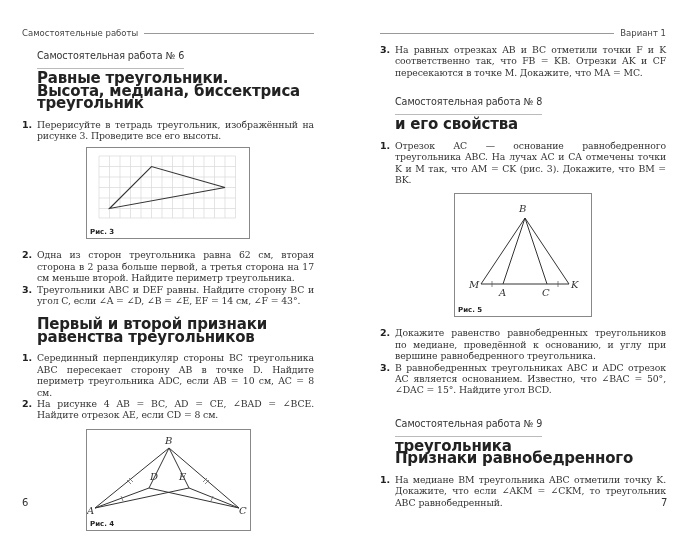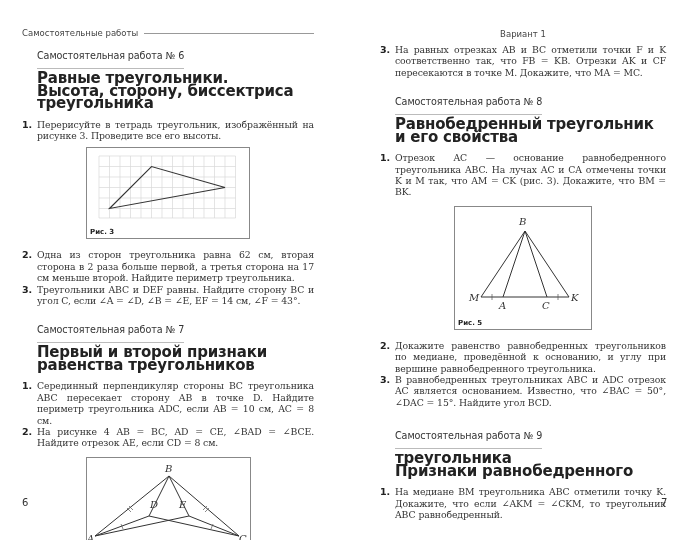--- a/index.html
+++ b/index.html
@@ -9,21 +9,21 @@
     }
     .page { position: absolute; top: 0; height: 540px; }
     .left { left: 0; width: 346px; }
     .right { left: 346px; width: 346px; }
 
     .runhead {
       position: absolute; top: 28px; font-family: "DejaVu Sans", "Liberation Sans", sans-serif;
       font-size: 8.5px; color: #444; display: flex; align-items: center;
     }
     .left .runhead { left: 22px; width: 292px; }
-    .right .runhead { left: 34px; width: 286px; flex-direction: column; }
+    .right .runhead { left: 34px; width: 286px; }
     .runhead .rule { flex: 1; border-top: 1px solid #999; height: 0; }
     .left .runhead .rule { margin-left: 6px; }
     .right .runhead .rule { margin-right: 6px; }
 
     .col { position: absolute; }
     .left .col { left: 22px; width: 292px; top: 44px; }
     .right .col { left: 34px; width: 286px; top: 44px; }
 
     .sec-title {
       font-family: "DejaVu Sans", "Liberation Sans", sans-serif; font-size: 9.6px; color: #333;
@@ -60,21 +60,21 @@
     <span>Самостоятельные работы</span>
     <span class="rule"></span>
   </div>
 
   <div class="col">
 
     <div>
       <div class="sec-title">Самостоятельная работа № 6</div>
       <div class="sec-sub">
         <div>Равные треугольники.</div>
-        <div>Высота, сторону, биссектриса треугольника</div>
+        <div>Высота, медиана, биссектриса треугольник</div>
       </div>
       <div class="task">
         <span class="num">1.</span>
         <span>Перерисуйте в тетрадь треугольник, изображённый на рисунке 3. Проведите все его высоты.</span>
       </div>
       <div class="fig" style="width:162px;height:90px;margin-top:6px;margin-left:64px;">
         <svg width="162" height="90">
           <g stroke="#d8d8d8" stroke-width="0.7">
             <line x1="12" y1="8" x2="12" y2="70"></line>
               <line x1="22.5" y1="8" x2="22.5" y2="70"></line>
@@ -109,21 +109,20 @@
       </div>
       <div class="task">
         <span class="num">3.</span>
         <span>Треугольники ABC и DEF равны. Найдите сторону BC и угол C, если ∠A = ∠D, ∠B = ∠E, EF = 14 см, ∠F = 43°.</span>
       </div>
     </div>
 
     <div class="gap"></div>
 
     <div>
-      <div class="sec-title">Самостоятельная работа № 7</div>
       <div class="sec-sub">
         <div>Первый и второй признаки равенства треугольников</div>
       </div>
       <div class="task">
         <span class="num">1.</span>
         <span>Серединный перпендикуляр стороны BC треугольника ABC пересекает сторону AB в точке D. Найдите периметр треугольника ADC, если AB = 10 см, AC = 8 см.</span>
       </div>
       <div class="task">
         <span class="num">2.</span>
         <span>На рисунке 4 AB = BC, AD = CE, ∠BAD = ∠BCE. Найдите отрезок AE, если CD = 8 см.</span>
@@ -174,21 +173,20 @@
     <div class="task">
       <span class="num">3.</span>
       <span>На равных отрезках AB и BC отметили точки F и K соответственно так, что FB = KB. Отрезки AK и CF пересекаются в точке M. Докажите, что MA = MC.</span>
     </div>
 
     <div class="gap"></div>
 
     <div>
       <div class="sec-title">Самостоятельная работа № 8</div>
       <div class="sec-sub">
-        <div>Равнобедренный треугольник</div>
         <div>и его свойства</div>
       </div>
       <div class="task">
         <span class="num">1.</span>
         <span>Отрезок AC — основание равнобедренного треугольника ABC. На лучах AC и CA отмечены точки K и M так, что AM = CK (рис. 3). Докажите, что BM = BK.</span>
       </div>
       <div class="fig" style="width:136px;height:122px;margin-top:8px;margin-left:74px;">
         <svg width="136" height="122">
           <g stroke="#333" stroke-width="1" fill="none">
             <line x1="70" y1="24" x2="26" y2="90"></line>

